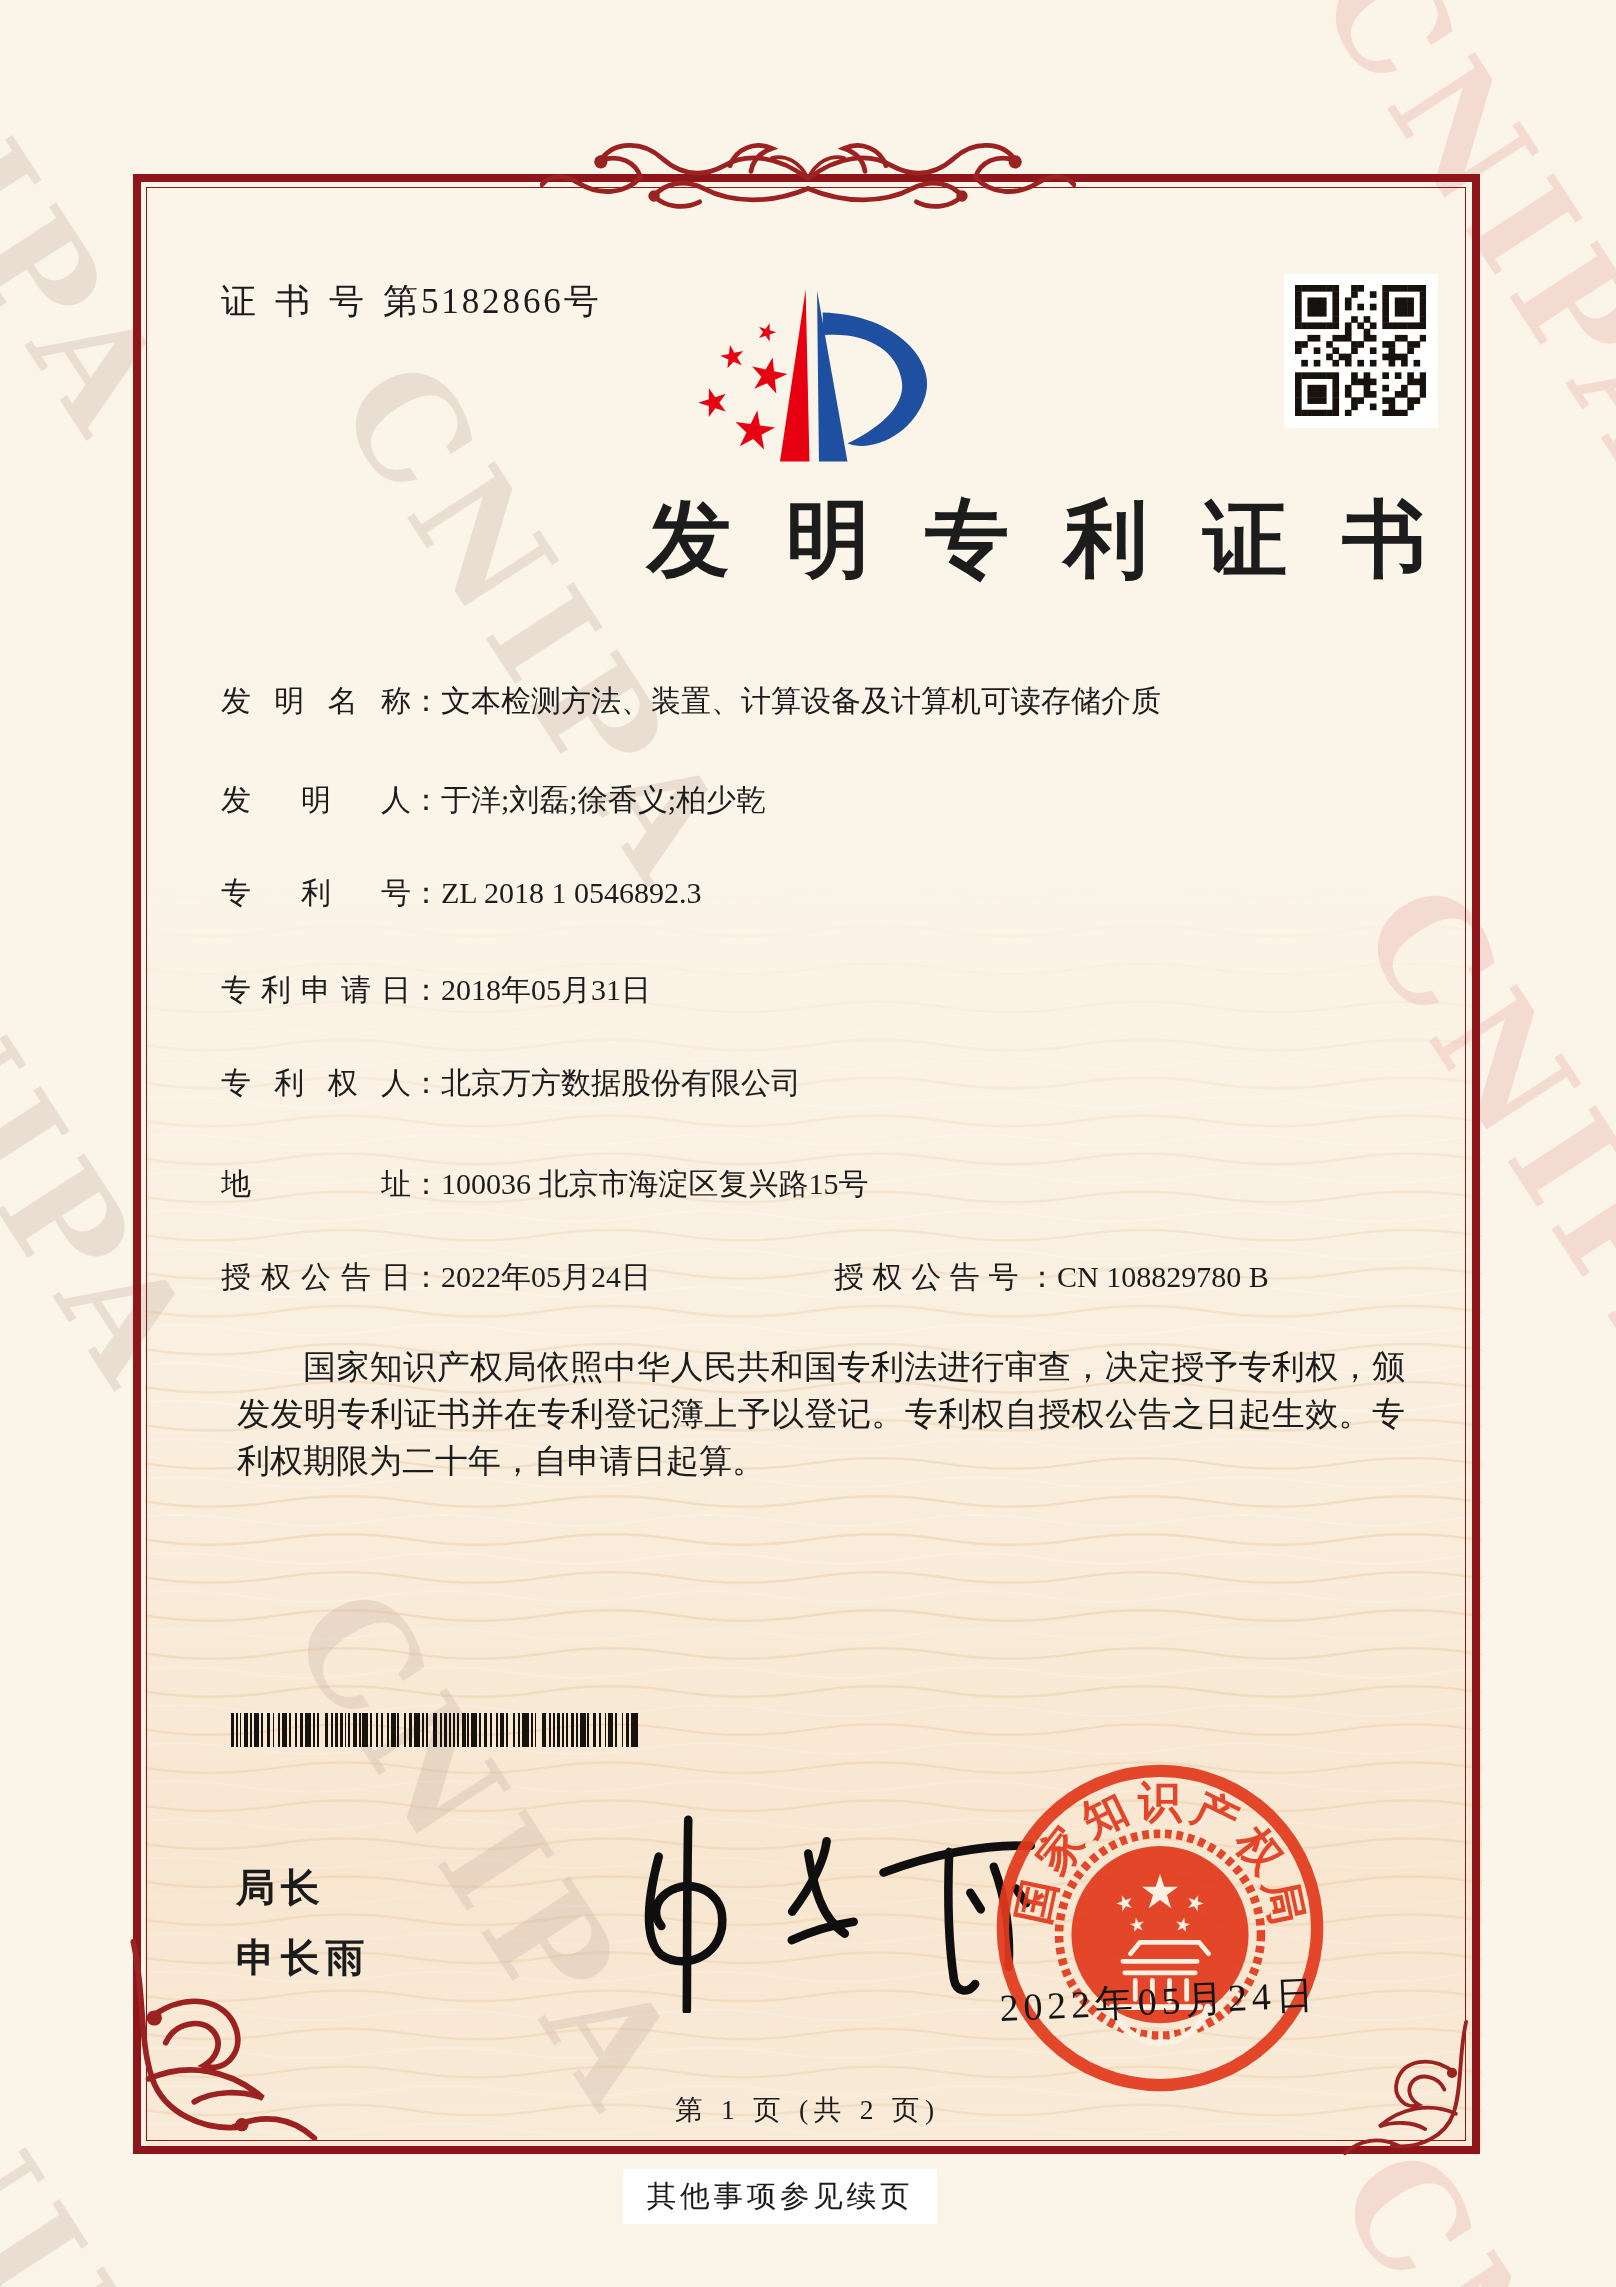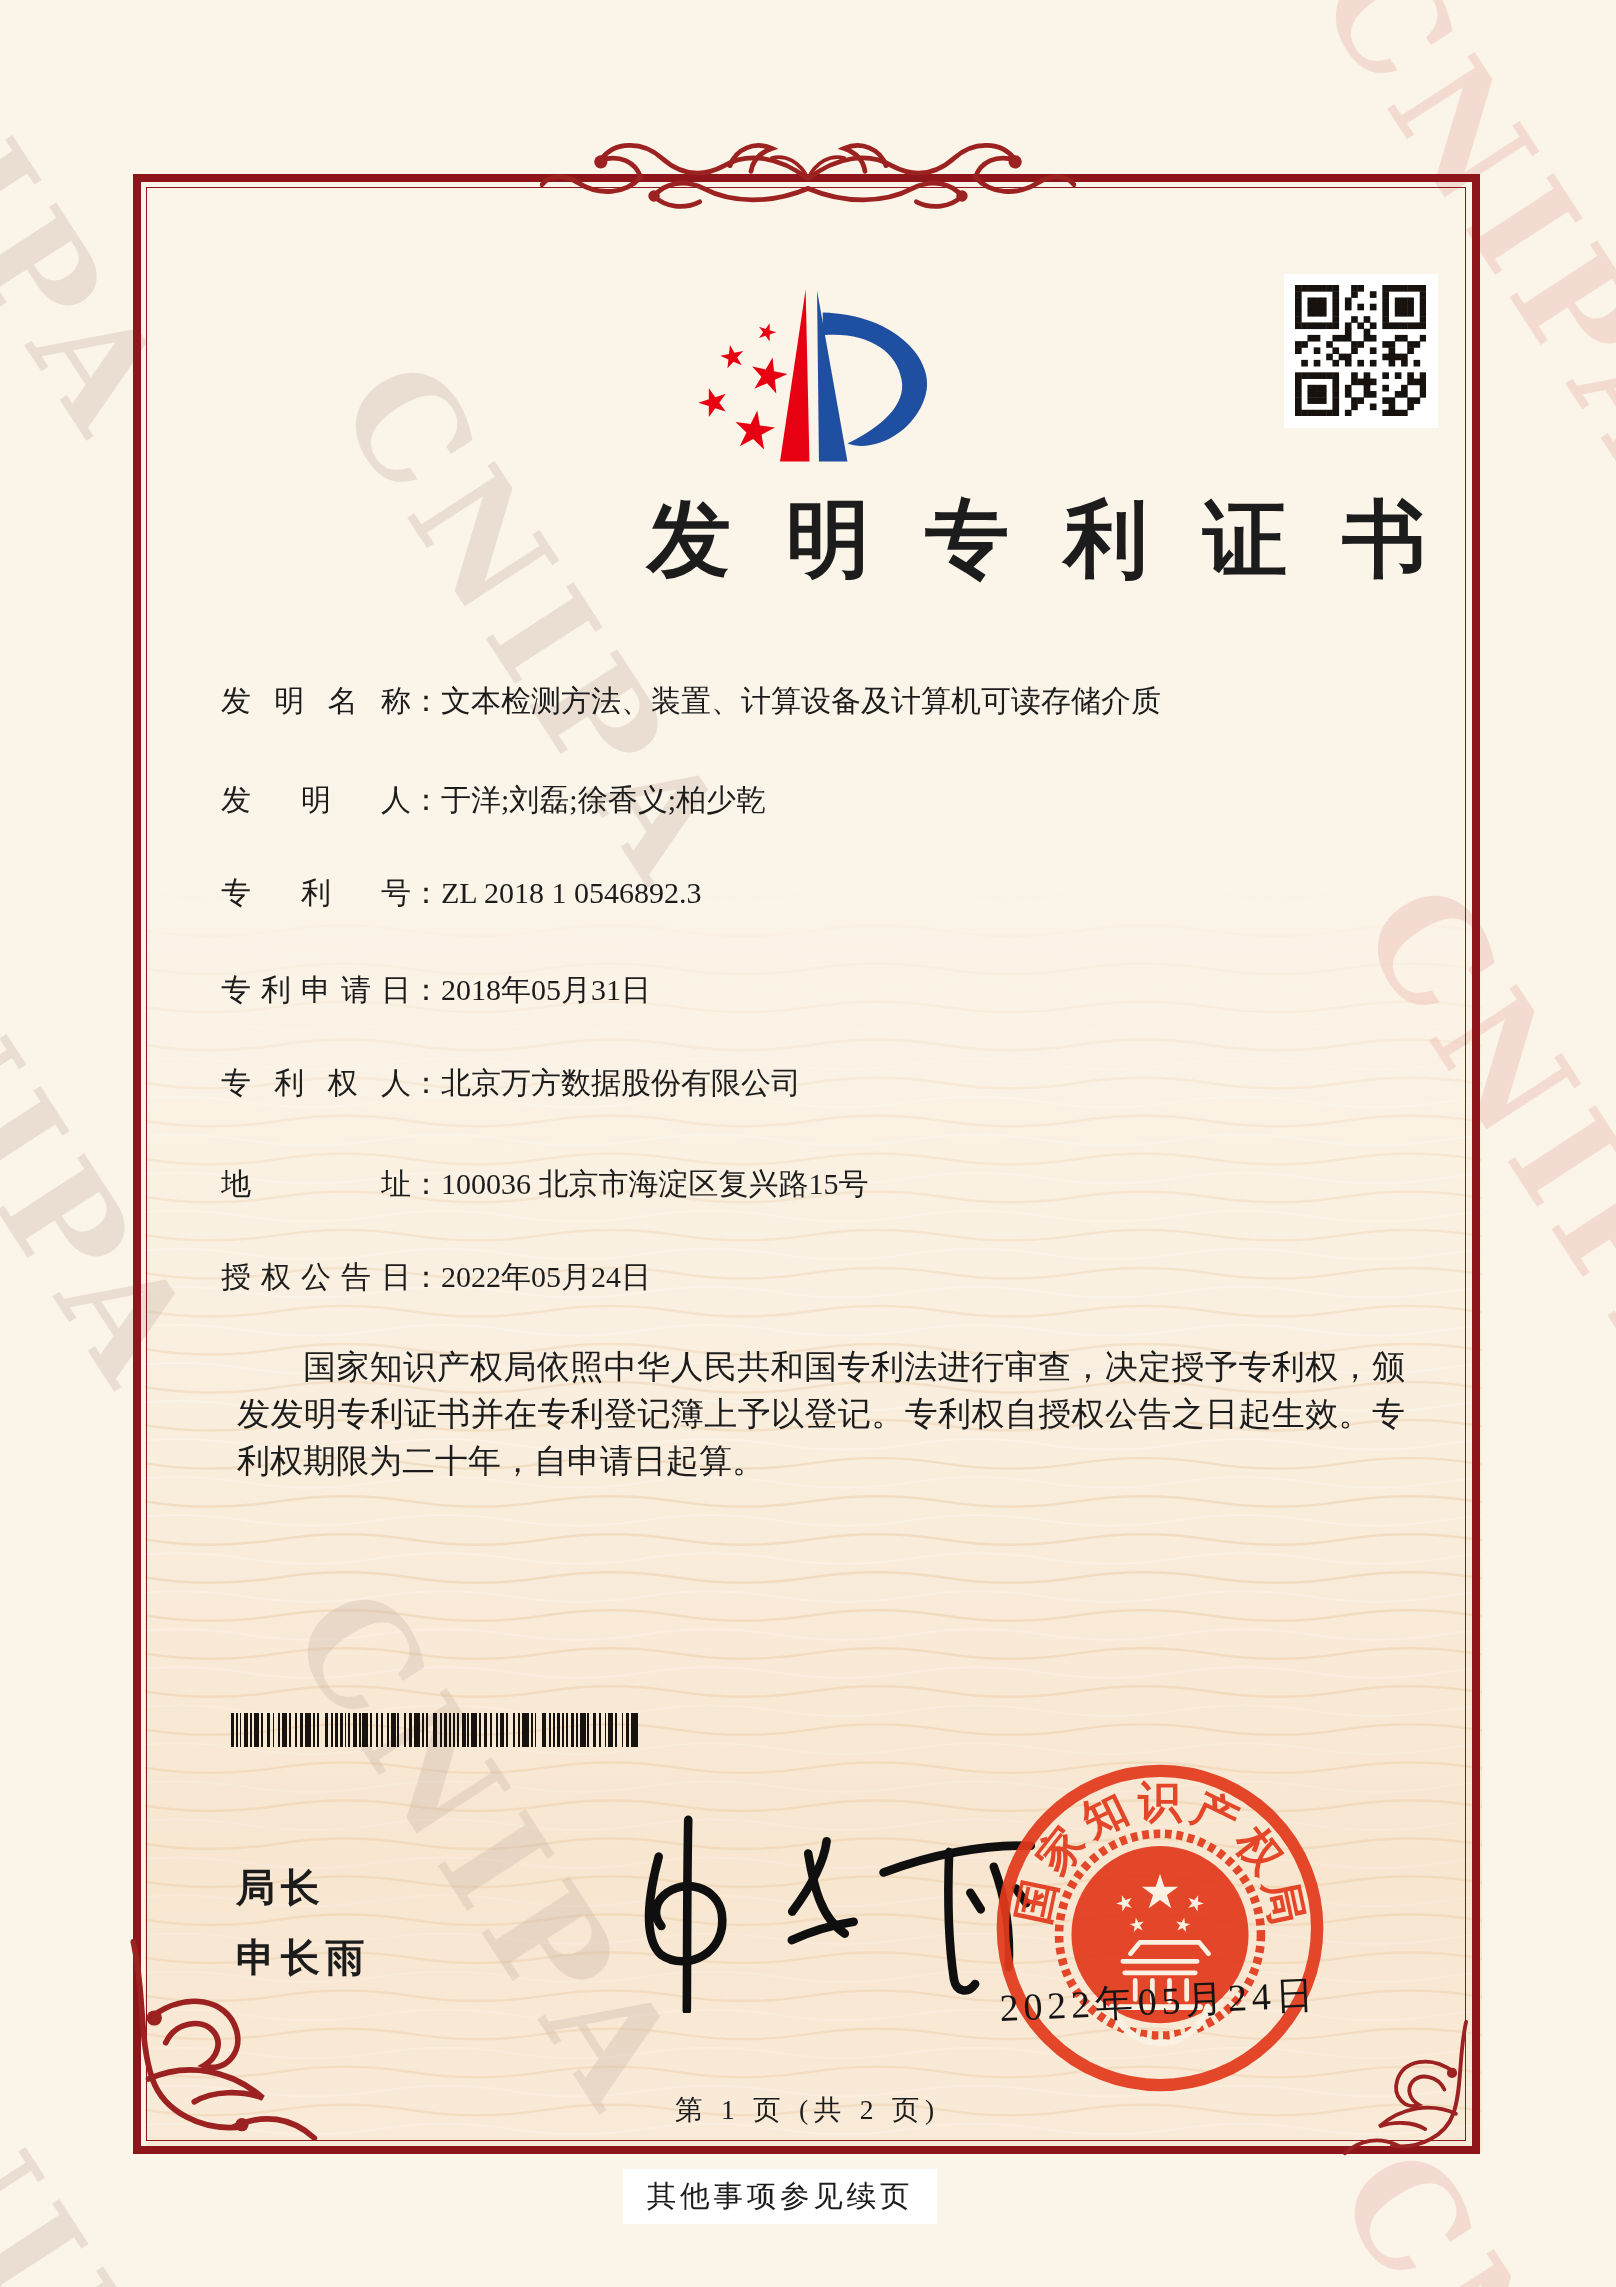--- a/index.html
+++ b/index.html
@@ -180,20 +180,23 @@
   <svg id="orn-br" class="ornament" viewBox="0 0 210 235">
     <g transform="translate(210,0) scale(-1,1)" stroke="#9b2220" stroke-width="6" fill="none" stroke-linecap="round">
       <path d="M14 6 C 26 60 20 110 34 150 C 46 184 86 206 130 200"></path>
       <path d="M34 84 C 70 58 112 66 122 98 C 130 124 108 144 88 136 C 102 128 108 112 98 100 C 86 86 58 90 48 112"></path>
       <path d="M30 150 C 70 132 116 140 150 170 C 128 162 98 162 78 174"></path>
       <path d="M120 200 C 150 186 180 190 204 212"></path>
       <circle cx="36" cy="86" r="8" fill="#9b2220" stroke="none"></circle>
     </g>
   </svg>
 
+  <div class="cert-no">
+    <span class="lbl">证书号</span><span class="val">第5182866号</span>
+  </div>
 
   <svg id="logo" viewBox="0 0 270 200">
     <polygon points="132,8 105,189 136,189" fill="#e60012"></polygon>
     <polygon points="144,9 146,189 176,189" fill="#1f4fa0"></polygon>
     <path d="M150 32 C 228 34 270 84 258 120 C 246 160 202 180 176 170 C 214 152 238 128 233 103 C 228 72 196 52 150 56 Z" fill="#1f4fa0"></path>
     <g id="logo-stars" fill="#e60012">
         <polygon points="94.1,43.5 94.1,50.8 101.0,53.0 94.1,55.2 94.1,62.5 89.8,56.6 82.9,58.9 87.2,53.0 82.9,47.1 89.8,49.4"></polygon>
         <polygon points="52.3,66.3 57.0,74.5 66.3,72.5 59.9,79.5 64.7,87.7 56.0,83.9 49.7,90.9 50.7,81.5 42.1,77.6 51.3,75.7"></polygon>
         <polygon points="97.2,79.4 98.7,93.9 112.9,96.9 99.6,102.8 101.1,117.3 91.4,106.5 78.1,112.4 85.4,99.8 75.7,89.0 89.9,92.0"></polygon>
         <polygon points="30.1,111.8 36.9,121.2 47.9,117.6 41.1,127.0 47.9,136.4 36.9,132.8 30.1,142.2 30.1,130.6 19.0,127.0 30.1,123.4"></polygon>
@@ -403,21 +406,21 @@
 
   <div class="title">发明专利证书</div>
 
   <div id="fields">
       <div class="frow" style="top: 681px;"><span class="flabel">发明名称</span><span>：</span><span>文本检测方法、装置、计算设备及计算机可读存储介质</span></div>
       <div class="frow" style="top: 780px;"><span class="flabel">发明人</span><span>：</span><span>于洋;刘磊;徐香义;柏少乾</span></div>
       <div class="frow" style="top: 873px;"><span class="flabel">专利号</span><span>：</span><span>ZL 2018 1 0546892.3</span></div>
       <div class="frow" style="top: 970px;"><span class="flabel">专利申请日</span><span>：</span><span>2018年05月31日</span></div>
       <div class="frow" style="top: 1063px;"><span class="flabel">专利权人</span><span>：</span><span>北京万方数据股份有限公司</span></div>
       <div class="frow" style="top: 1164px;"><span class="flabel">地址</span><span>：</span><span>100036 北京市海淀区复兴路15号</span></div>
-      <div class="frow" style="top: 1257px;"><span class="flabel">授权公告日</span><span>：</span><span>2022年05月24日</span></div>
+      <div class="frow" style="top: 1257px;"><span class="flabel">授权公告日</span><span>：</span><span>2022年05月24日</span><span class="f2"><span class="flabel2">授权公告号</span><span>：</span><span>CN 108829780 B</span></span></div>
     </div>
 
   <div class="legal">
     <p>国家知识产权局依照中华人民共和国专利法进行审查，决定授予专利权，颁发发明专利证书并在专利登记簿上予以登记。专利权自授权公告之日起生效。专利权期限为二十年，自申请日起算。</p>
   </div>
 
   <div id="barcode">
       <i style="width: 2.9px;"></i>
       <span style="display: block; width: 1.9px;"></span>
       <i style="width: 1.9px;"></i>

